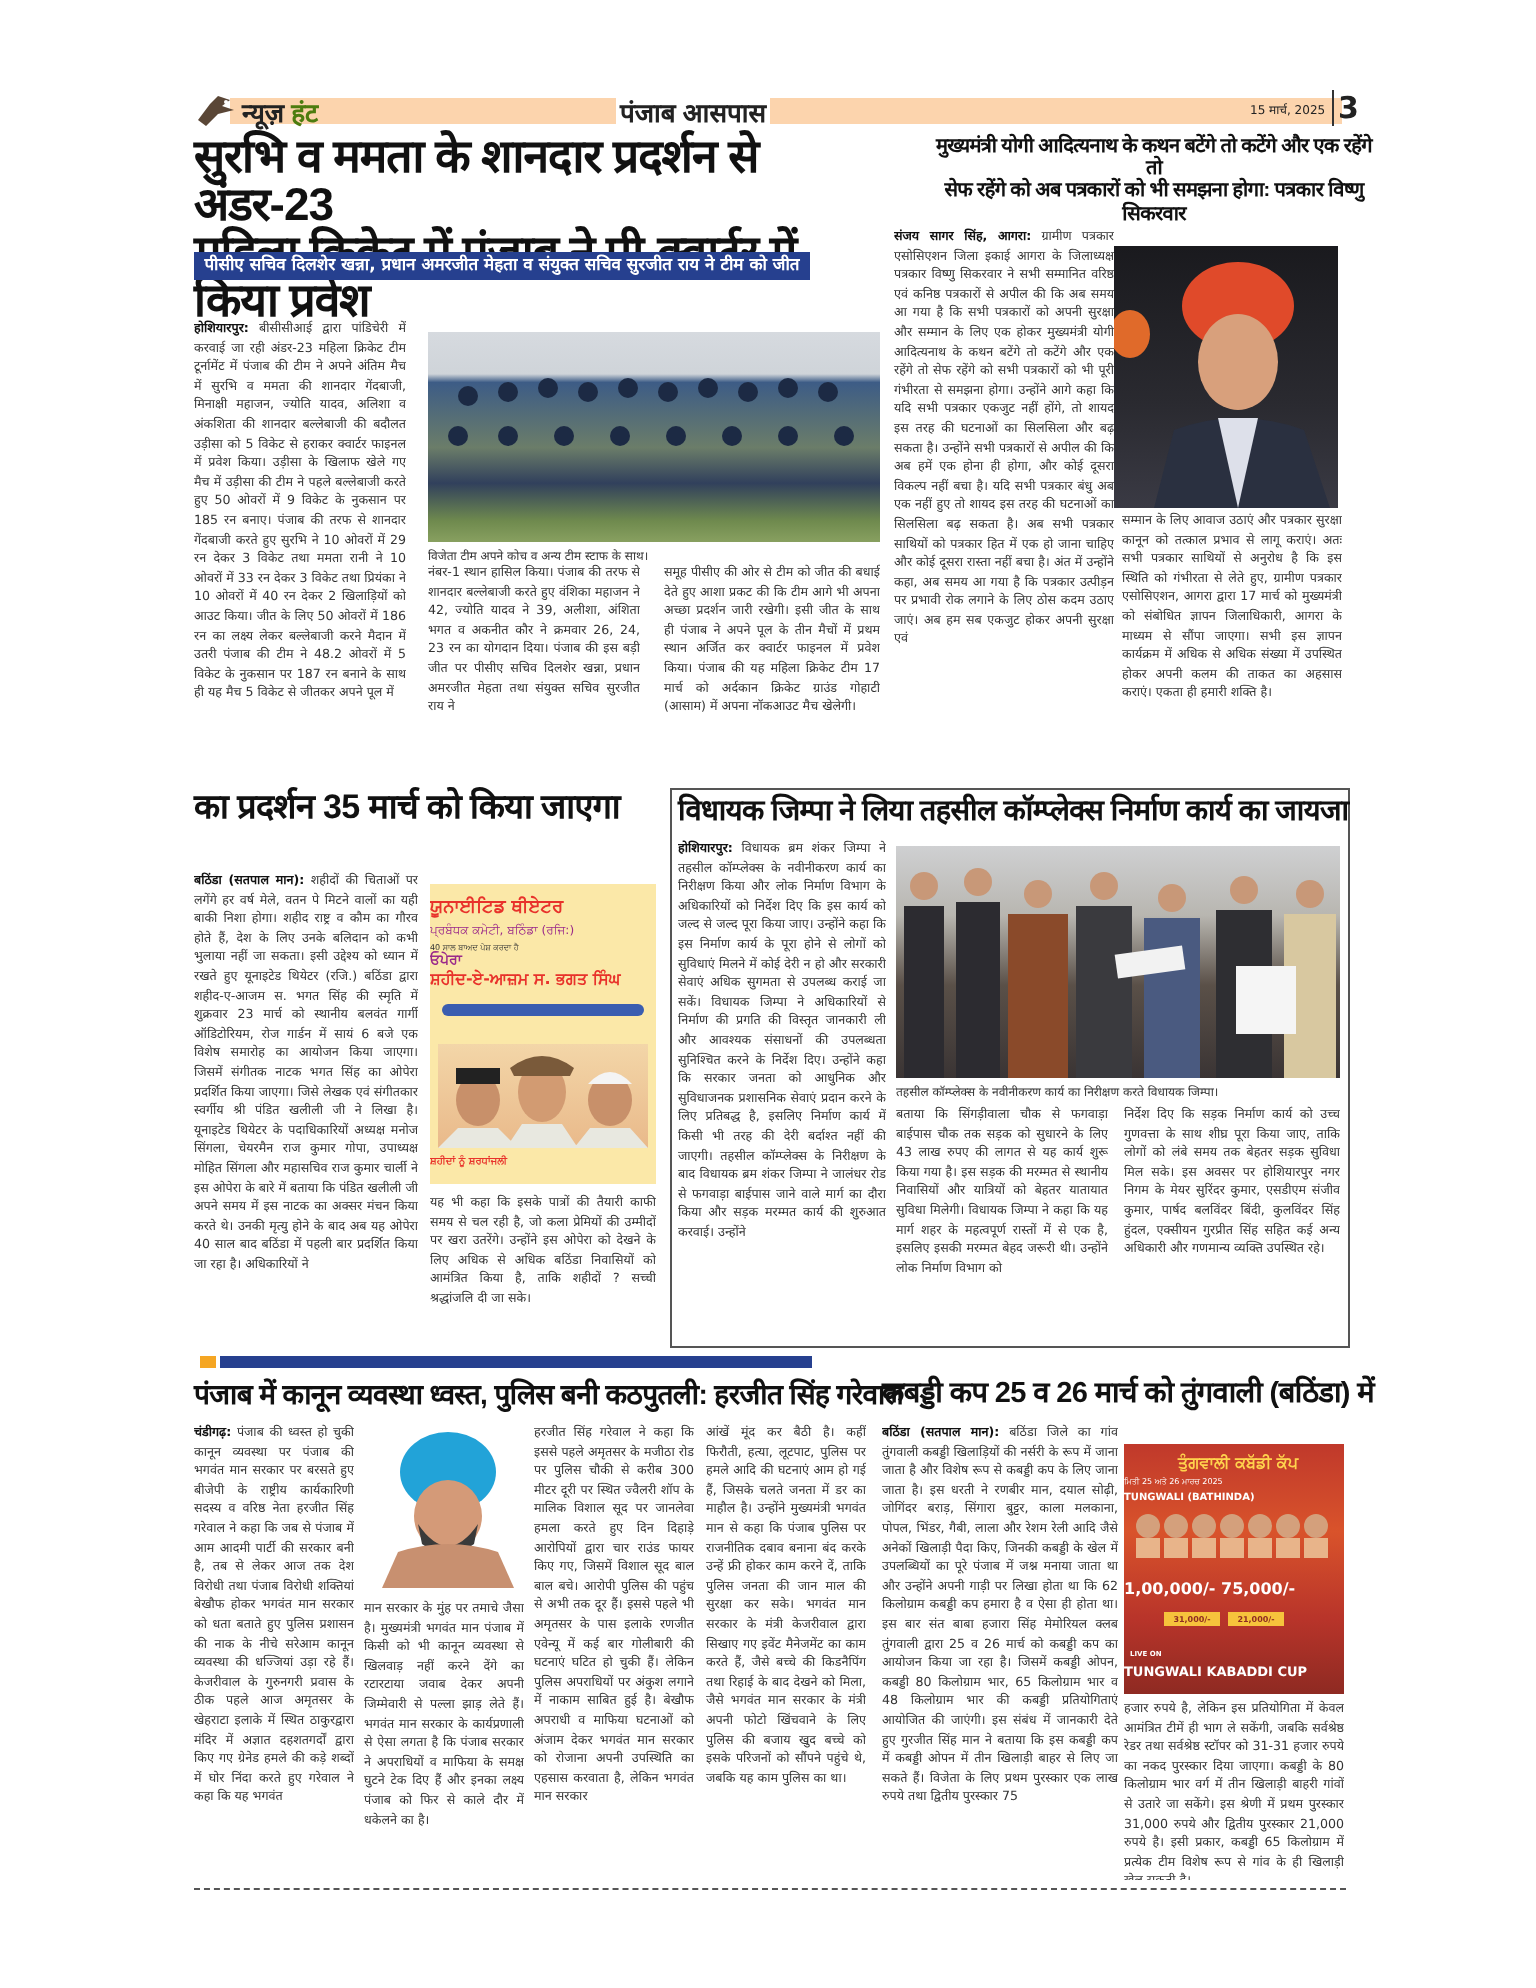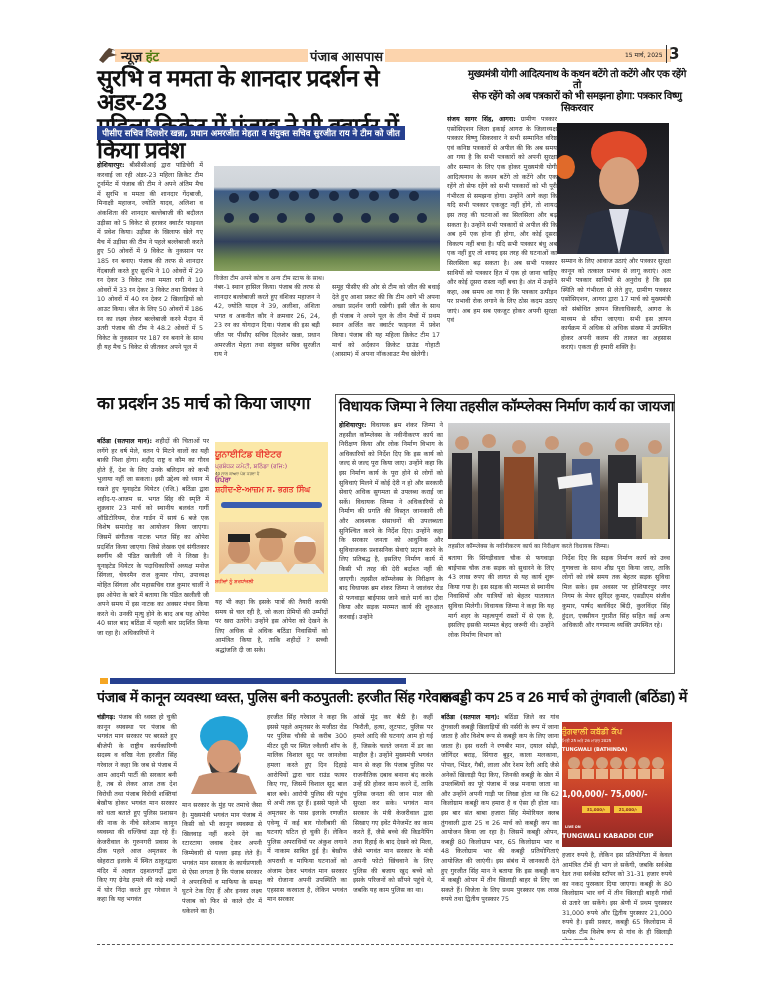--- a/index.html
+++ b/index.html
@@ -196,21 +196,21 @@
     <div class="col" style="left:258px;top:670px;width:80px;height:228px;overflow:hidden;">आंखें मूंद कर बैठी है। कहीं फिरौती, हत्या, लूटपाट, पुलिस पर हमले आदि की घटनाएं आम हो गई हैं, जिसके चलते जनता में डर का माहौल है। उन्होंने मुख्यमंत्री भगवंत मान से कहा कि पंजाब पुलिस पर राजनीतिक दबाव बनाना बंद करके उन्हें फ्री होकर काम करने दें, ताकि पुलिस जनता की जान माल की सुरक्षा कर सके। भगवंत मान सरकार के मंत्री केजरीवाल द्वारा सिखाए गए इवेंट मैनेजमेंट का काम करते हैं, जैसे बच्चे की किडनैपिंग तथा रिहाई के बाद देखने को मिला, जैसे भगवंत मान सरकार के मंत्री अपनी फोटो खिंचवाने के लिए पुलिस की बजाय खुद बच्चे को इसके परिजनों को सौंपने पहुंचे थे, जबकि यह काम पुलिस का था।</div>
   </div>
 
   <div>
     <div class="h2" style="left:346px;top:647px;width:232px;font-size:14.5px;white-space:nowrap;">कबड्डी कप 25 व 26 मार्च को तुंगवाली (बठिंडा) में</div>
     <div class="col" style="left:346px;top:670px;width:118px;height:228px;overflow:hidden;">
       <b>बठिंडा (सतपाल मान):</b>
       <span>बठिंडा जिले का गांव तुंगवाली कबड्डी खिलाड़ियों की नर्सरी के रूप में जाना जाता है और विशेष रूप से कबड्डी कप के लिए जाना जाता है। इस धरती ने रणबीर मान, दयाल सोढ़ी, जोगिंदर बराड़, सिंगारा बुट्टर, काला मलकाना, पोपल, भिंडर, गैबी, लाला और रेशम रेली आदि जैसे अनेकों खिलाड़ी पैदा किए, जिनकी कबड्डी के खेल में उपलब्धियों का पूरे पंजाब में जश्न मनाया जाता था और उन्होंने अपनी गाड़ी पर लिखा होता था कि 62 किलोग्राम कबड्डी कप हमारा है व ऐसा ही होता था। इस बार संत बाबा हजारा सिंह मेमोरियल क्लब तुंगवाली द्वारा 25 व 26 मार्च को कबड्डी कप का आयोजन किया जा रहा है। जिसमें कबड्डी ओपन, कबड्डी 80 किलोग्राम भार, 65 किलोग्राम भार व 48 किलोग्राम भार की कबड्डी प्रतियोगिताएं आयोजित की जाएंगी। इस संबंध में जानकारी देते हुए गुरजीत सिंह मान ने बताया कि इस कबड्डी कप में कबड्डी ओपन में तीन खिलाड़ी बाहर से लिए जा सकते हैं। विजेता के लिए प्रथम पुरस्कार एक लाख रुपये तथा द्वितीय पुरस्कार 75</span>
     </div>
     <div class="poster" style="left:467px;top:680px;width:110px;height:125px;background:linear-gradient(180deg,#c0392b 0%,#d9532b 35%,#b8342a 70%,#8e2a22 100%);">
-      <div class="ptxt" style="top:5px;font-size:8px;color:#ffd34d;">ਤੁੰਗਵਾਲੀ ਕਬੱਡੀ ਕੱਪ</div>
+      <div class="ptxt" style="top:5px;font-size:8px;color:#ffd34d;padding-left:27px;">ਤੁੰਗਵਾਲੀ ਕਬੱਡੀ ਕੱਪ</div>
       <div class="ptxt" style="top:16px;font-size:4px;color:#fff;font-weight:normal;">ਮਿਤੀ 25 ਅਤੇ 26 ਮਾਰਚ 2025</div>
       <div class="ptxt" style="top:24px;font-size:5px;color:#fff;">TUNGWALI (BATHINDA)</div>
       <svg style="position:absolute;left:4px;top:31px;" width="102" height="26" viewBox="0 0 102 26">
         <g fill="#d4a07c">
             <circle cx="8" cy="10" r="6"></circle>
             <circle cx="22" cy="10" r="6"></circle>
             <circle cx="36" cy="10" r="6"></circle>
             <circle cx="50" cy="10" r="6"></circle>
             <circle cx="64" cy="10" r="6"></circle>
             <circle cx="78" cy="10" r="6"></circle>

